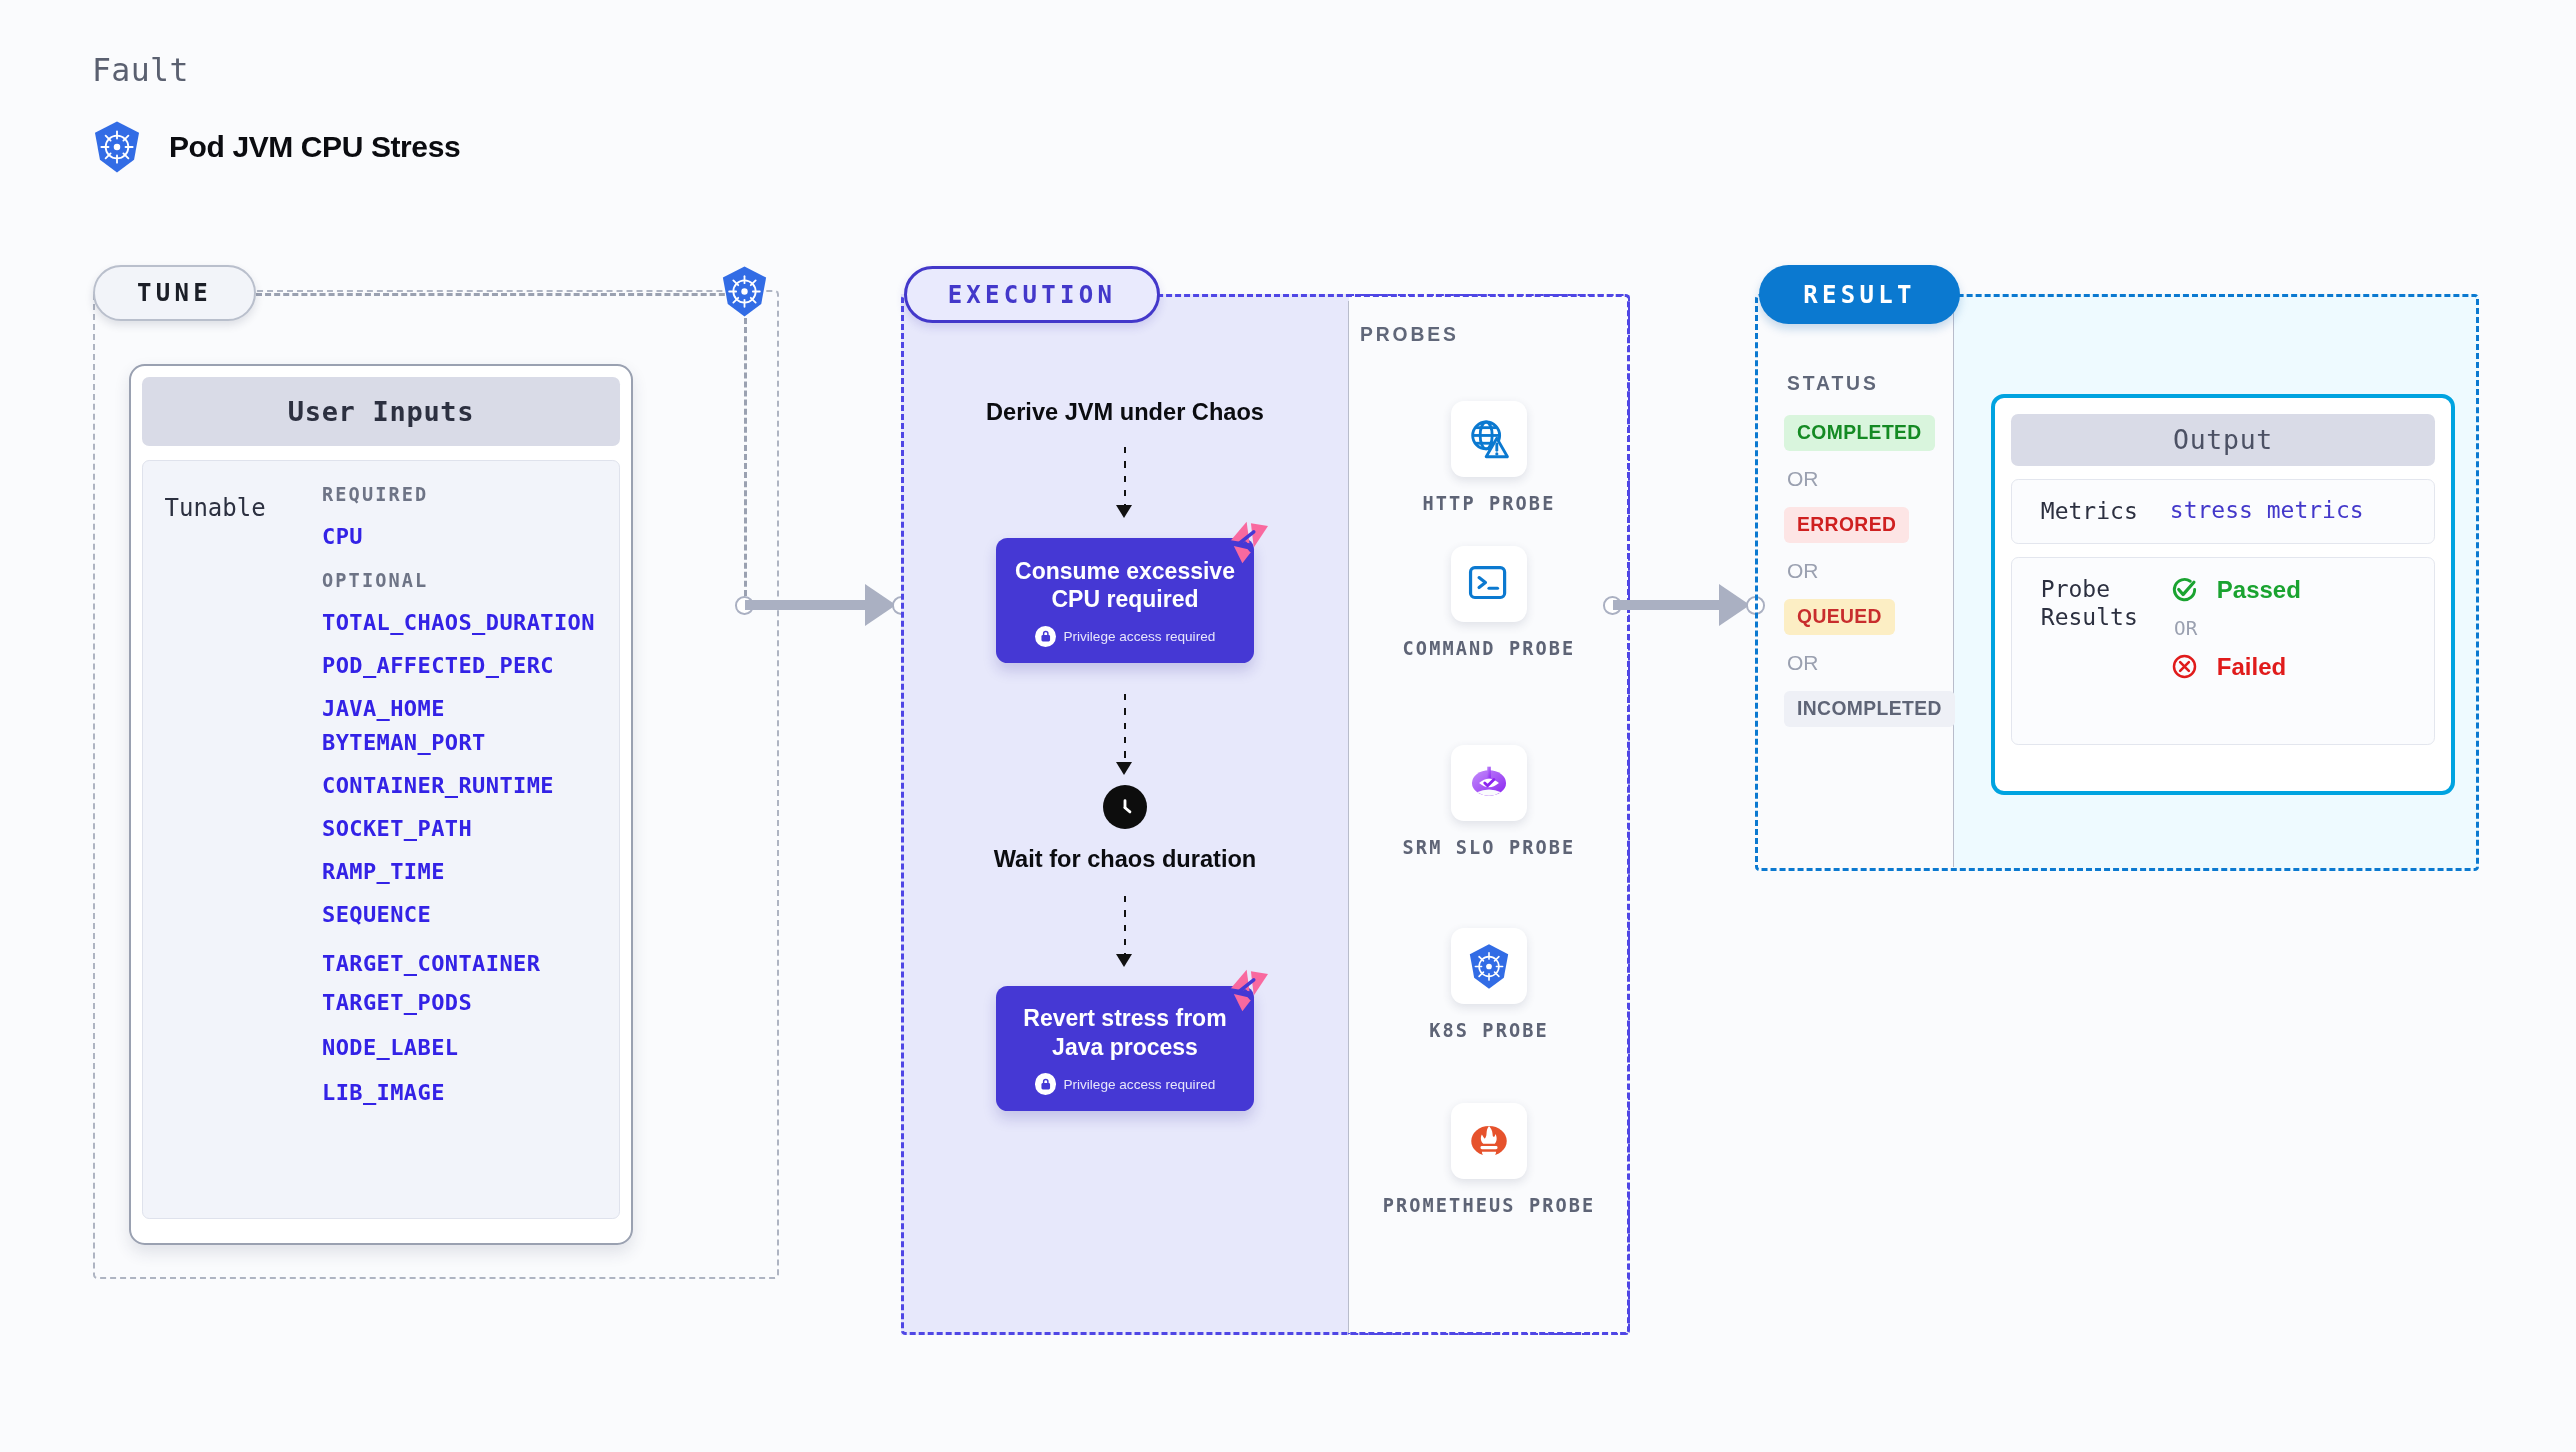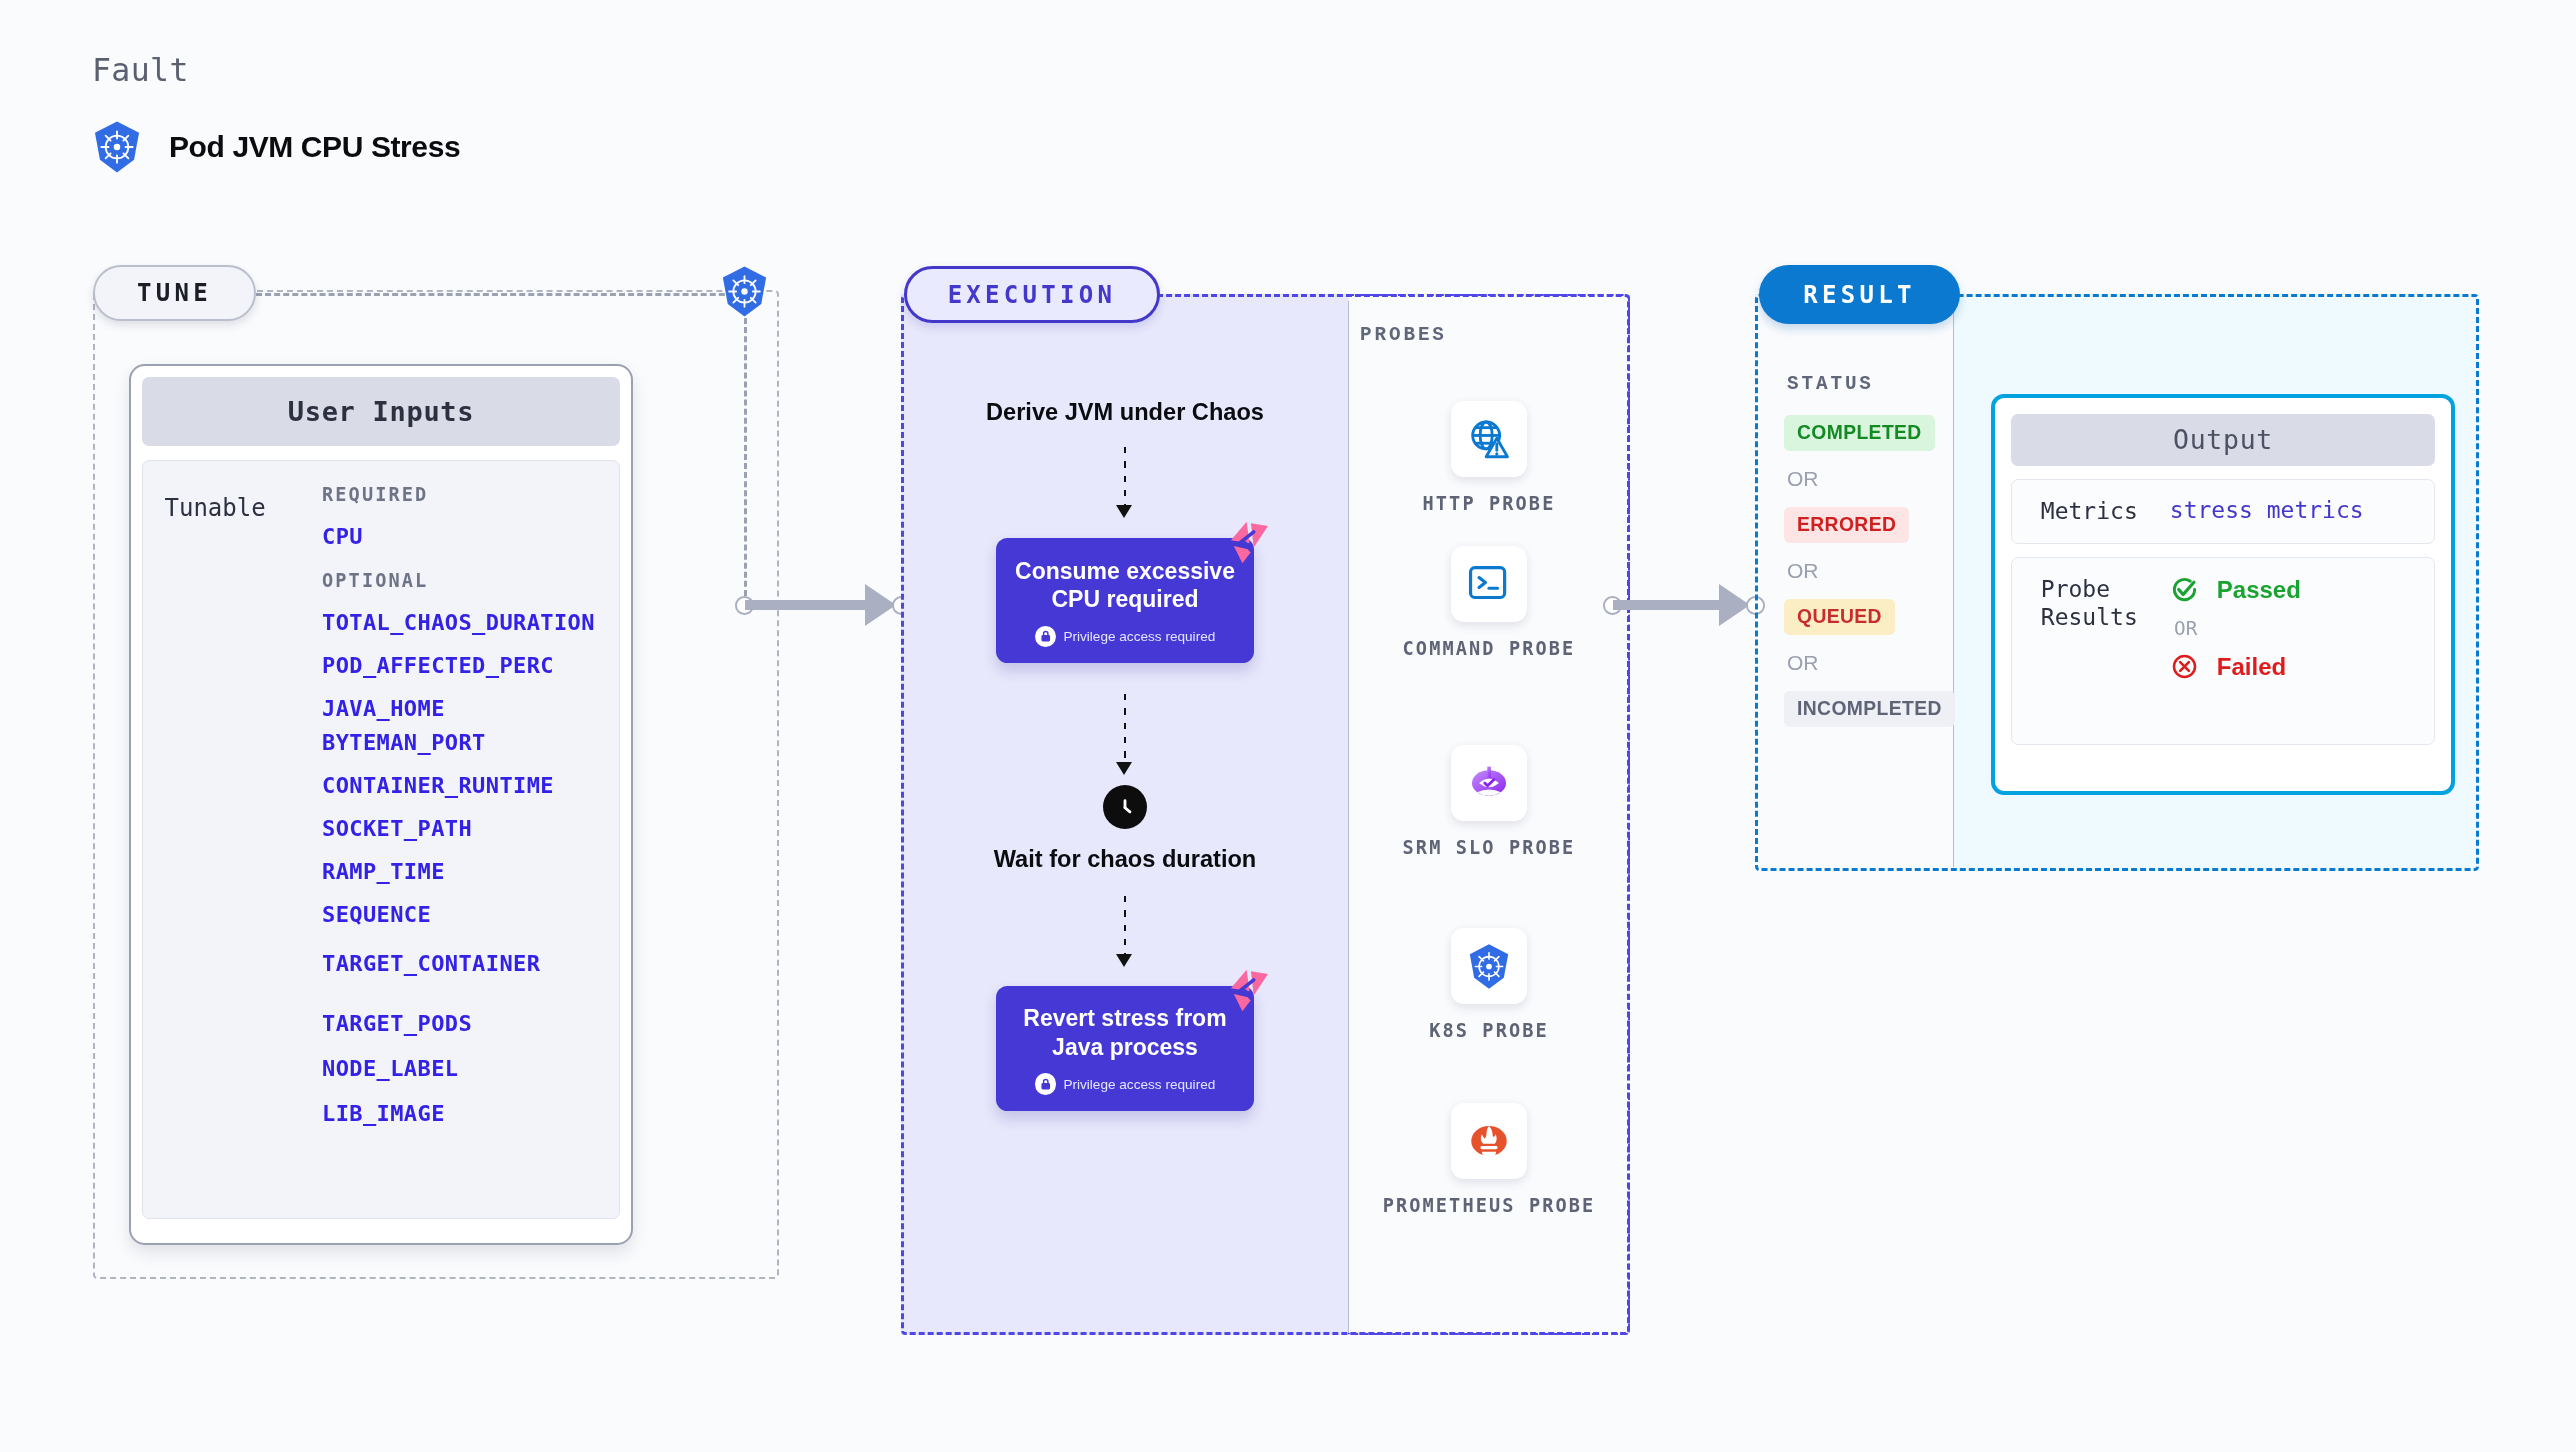--- a/index.html
+++ b/index.html
@@ -89,21 +89,21 @@
     background: #eefaff;
   }
   .result-divider {
     position: absolute; left: 1953px; top: 301px;
     width: 1.4px; height: 566px; background: #b8bccb;
   }
 
   
   .mini-head {
     position: absolute;
-    font-family: Liberation Mono, monospace;
+    font-family: Liberation Sans, sans-serif;
     font-size: 19.3px; font-weight: 700;
     letter-spacing: 2.9px; color: #606779;
   }
   .probes-head { left: 1360px; top: 324px; }
   .status-head { left: 1787px; top: 373px; }
 
   
   .tunable-card {
     position: absolute; left: 129px; top: 364px;
     width: 504px; height: 881px;
@@ -335,21 +335,21 @@
         <div class="param">CPU</div>
         <div class="grp-title opt">OPTIONAL</div>
         <div class="param">TOTAL_CHAOS_DURATION</div>
         <div class="param">POD_AFFECTED_PERC</div>
         <div class="param" style="margin-bottom:8.6px">JAVA_HOME</div>
         <div class="param">BYTEMAN_PORT</div>
         <div class="param">CONTAINER_RUNTIME</div>
         <div class="param">SOCKET_PATH</div>
         <div class="param">RAMP_TIME</div>
         <div class="param" style="margin-bottom:24px">SEQUENCE</div>
-        <div class="param" style="margin-bottom:35px">TARGET_CONTAINER</div>
+        <div class="param" style="margin-bottom:14px">TARGET_CONTAINER</div>
         <div class="param" style="margin-bottom:20px">TARGET_PODS</div>
         <div class="param" style="margin-bottom:20px">NODE_LABEL</div>
         <div class="param">LIB_IMAGE</div>
       </div>
     </div>
   </div>
 
   <div class="exec-fill"></div>
   <div class="dash-box exec-box"></div>
   <div class="probes-dash"></div>

